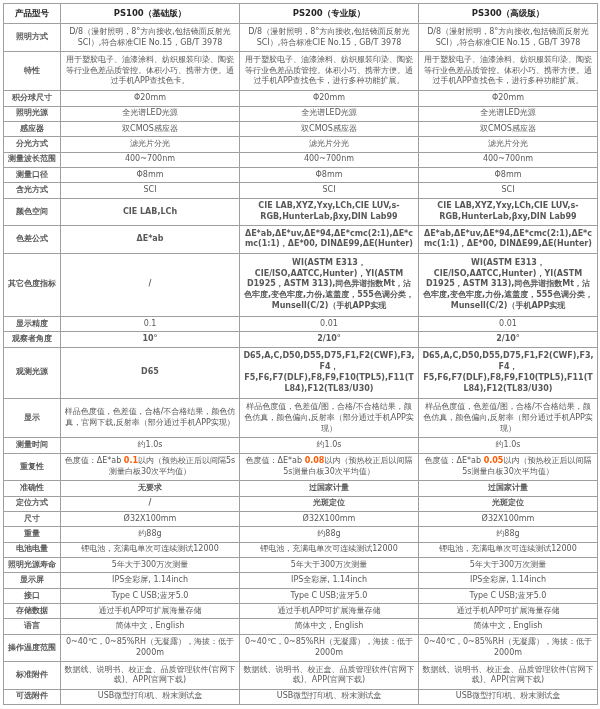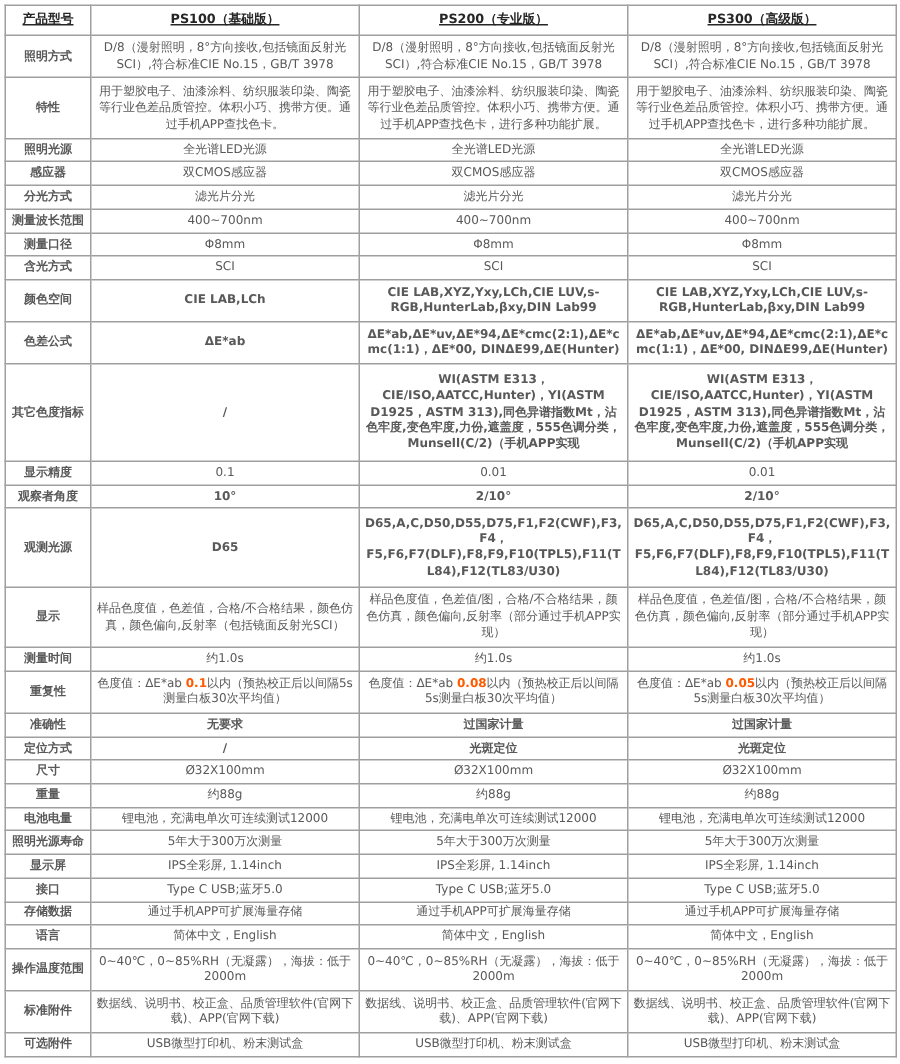--- a/index.html
+++ b/index.html
@@ -2,21 +2,21 @@
 <html><head>
 <meta charset="utf-8">
 <style>
   html,body{margin:0;padding:0;background:#ffffff;width:600px;height:709px;overflow:hidden;
     font-family:"DejaVu Sans","Liberation Sans",sans-serif;}
   #spec-table{border-collapse:collapse;table-layout:fixed;width:594px;height:702px;margin:3px;}
   #spec-table col.c-label{width:57px;}
   #spec-table col.c-val{width:179px;}
   #spec-table td,#spec-table th{border:1px solid #9f9f9f;padding:1px 3px;text-align:center;
     vertical-align:middle;font-size:8px;line-height:1.35;color:#595959;word-break:break-word;}
-  #spec-table th{color:#262626;font-weight:bold;font-size:8.5px;padding:4px 3px;text-decoration:underline;}
+  #spec-table th{color:#262626;font-weight:bold;font-size:8.5px;padding:4px 3px;}
   td.label{font-weight:bold;color:#3f3f3f;font-family:Liberation Serif, serif;}
   .red{color:#ff0000;font-weight:bold;}
   .hl{color:#ff5a00;font-weight:bold;}
   td.comment{position:relative;}
   td.comment::before{content:"";position:absolute;top:0;left:0;width:0;height:0;
     border-top:4px solid #3da35a;border-right:4px solid transparent;}
 </style>
 </head>
 <body>
 
@@ -42,20 +42,26 @@
         <td>D/8（漫射照明，8°方向接收,包括镜面反射光SCI）,符合标准CIE No.15，GB/T 3978</td>
         <td>D/8（漫射照明，8°方向接收,包括镜面反射光SCI）,符合标准CIE No.15，GB/T 3978</td>
       </tr>
       <tr>
         <td class="label">特性</td>
         <td>用于塑胶电子、油漆涂料、纺织服装印染、陶瓷等行业色差品质管控。体积小巧、携带方便。通过手机APP查找色卡。</td>
         <td>用于塑胶电子、油漆涂料、纺织服装印染、陶瓷等行业色差品质管控。体积小巧、携带方便。通过手机APP查找色卡，进行多种功能扩展。</td>
         <td>用于塑胶电子、油漆涂料、纺织服装印染、陶瓷等行业色差品质管控。体积小巧、携带方便。通过手机APP查找色卡，进行多种功能扩展。</td>
       </tr>
       <tr>
+        <td class="label">积分球尺寸</td>
+        <td>Φ20mm</td>
+        <td>Φ20mm</td>
+        <td>Φ20mm</td>
+      </tr>
+      <tr>
         <td class="label">照明光源</td>
         <td>全光谱LED光源</td>
         <td>全光谱LED光源</td>
         <td>全光谱LED光源</td>
       </tr>
       <tr>
         <td class="label">感应器</td>
         <td>双CMOS感应器</td>
         <td>双CMOS感应器</td>
         <td>双CMOS感应器</td>
@@ -115,21 +121,21 @@
         <td class="red">2/10°</td>
       </tr>
       <tr>
         <td class="label red">观测光源</td>
         <td class="red">D65</td>
         <td class="red">D65,A,C,D50,D55,D75,F1,F2(CWF),F3,F4， F5,F6,F7(DLF),F8,F9,F10(TPL5),F11(TL84),F12(TL83/U30)</td>
         <td class="red">D65,A,C,D50,D55,D75,F1,F2(CWF),F3,F4， F5,F6,F7(DLF),F8,F9,F10(TPL5),F11(TL84),F12(TL83/U30)</td>
       </tr>
       <tr>
         <td class="label">显示</td>
-        <td>样品色度值，色差值，合格/不合格结果，颜色仿真，颜色偏向,反射率（包括镜面反射光SCI）</td>
+        <td>样品色度值，色差值，合格/不合格结果，颜色仿真，官网下载,反射率（部分通过手机APP实现）</td>
         <td>样品色度值，色差值/图，合格/不合格结果，颜色仿真，颜色偏向,反射率（部分通过手机APP实现）</td>
         <td>样品色度值，色差值/图，合格/不合格结果，颜色仿真，颜色偏向,反射率（部分通过手机APP实现）</td>
       </tr>
       <tr>
         <td class="label">测量时间</td>
         <td>约1.0s</td>
         <td>约1.0s</td>
         <td>约1.0s</td>
       </tr>
       <tr>

